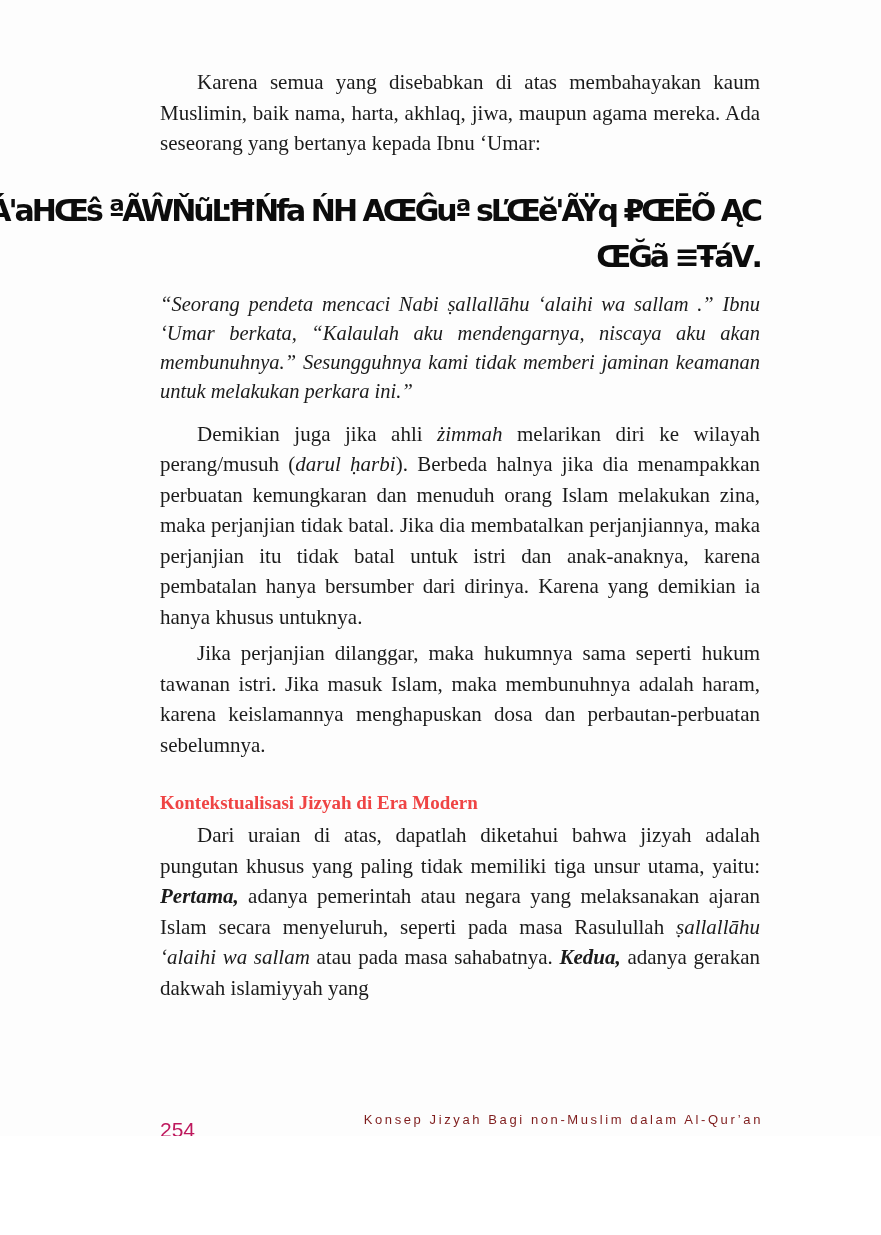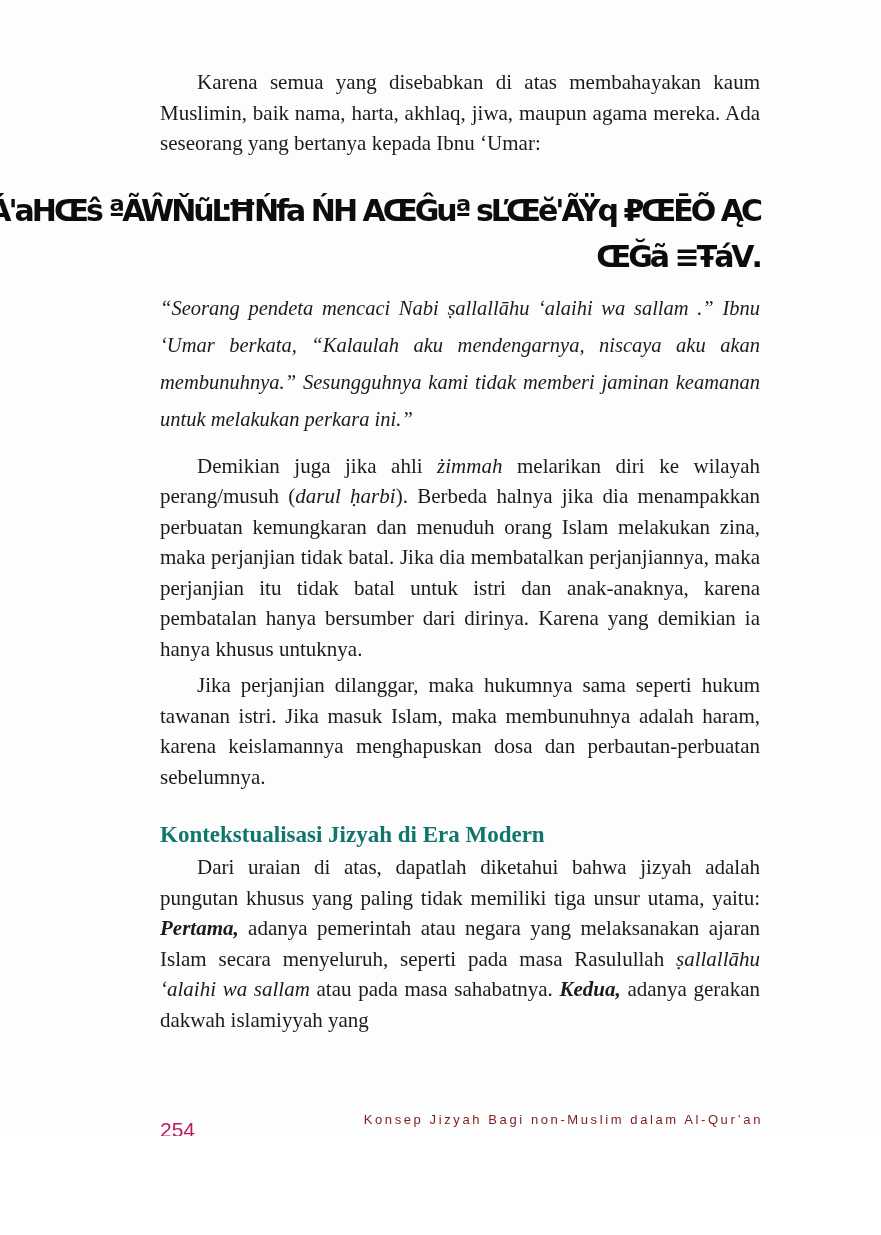--- a/index.html
+++ b/index.html
@@ -49,34 +49,34 @@
   }
   .arabic-line2 {
     text-align: left; 
     direction: rtl;
     text-align: right;
   }
 
   .quote-para {
     margin: 10px 0 0 0;
     font-size: 20.5px;
-    line-height: 37px;
+    line-height: 29px;
     font-style: italic;
     text-align: justify;
   }
 
   #para2 { margin-top: 13px; }
   #para3 { margin-top: 6px; }
 
   h2.section-heading {
     margin: 30px 0 0 0;
-    font-size: 23px;
+    font-size: 19px;
     line-height: 26px;
     font-weight: 700;
-    color: #0f766e;
+    color: #ef4444;
   }
   #para4 { margin-top: 4px; }
 
   .seg-i  { font-style: italic; }
   .seg-bi { font-weight: 700; font-style: italic; }
 
   .footer-running-title {
     position: absolute;
     right: 118px;
     top: 1112px;

